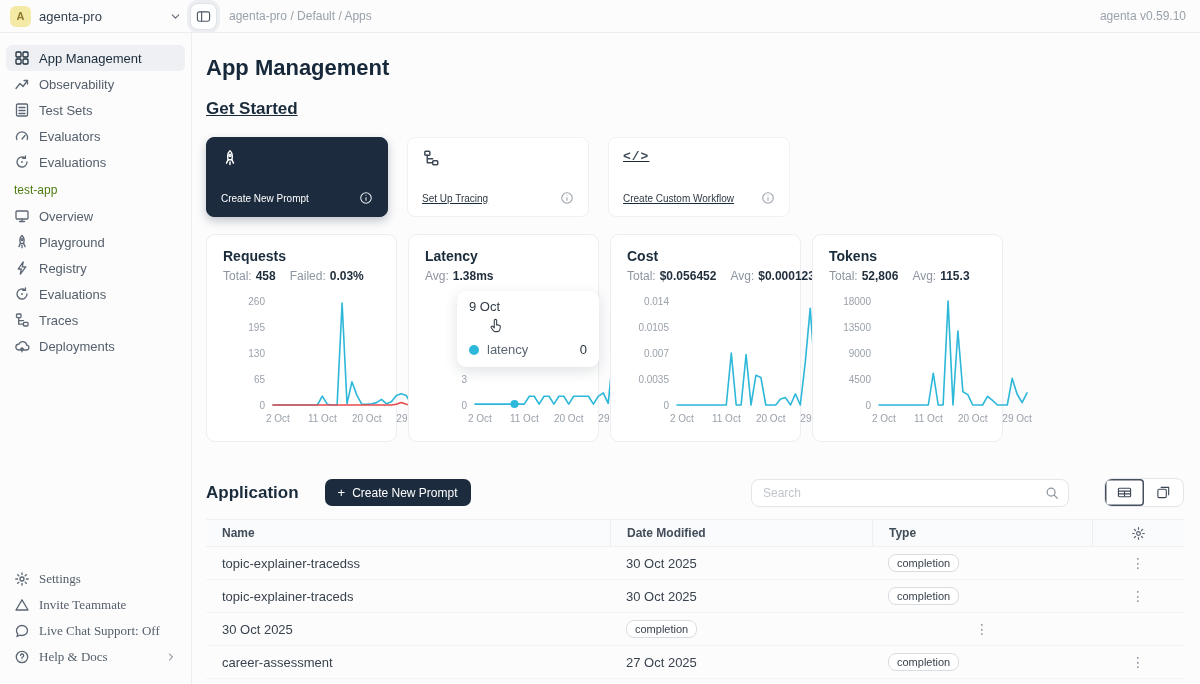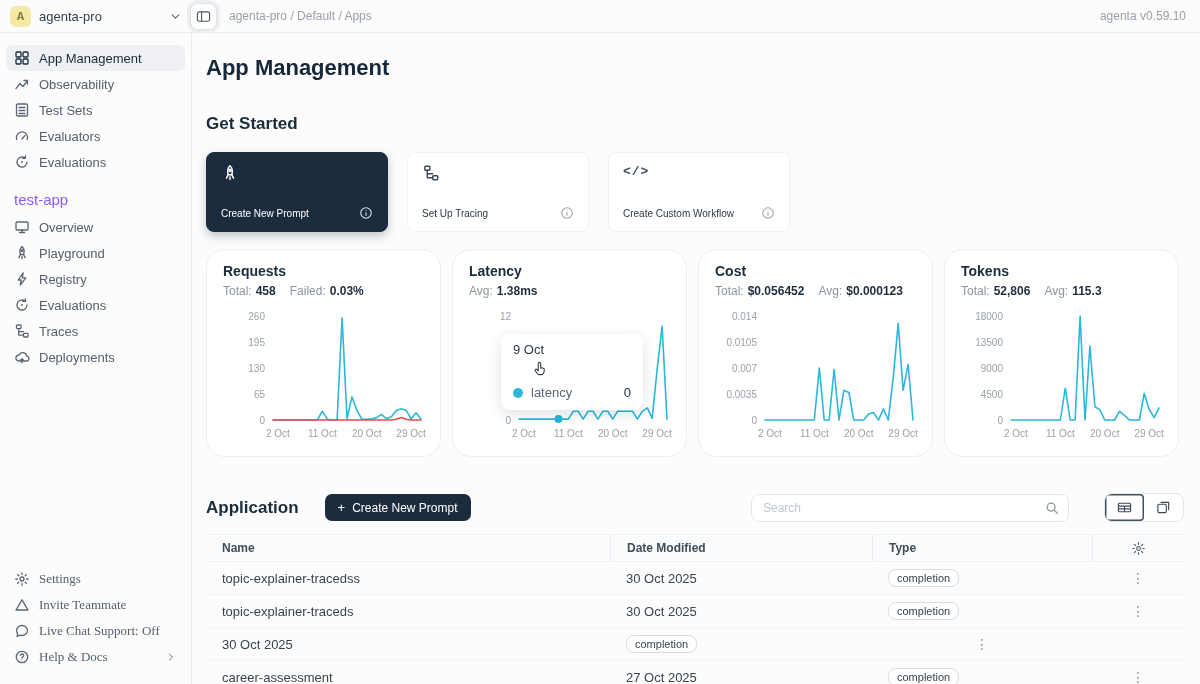--- a/index.html
+++ b/index.html
@@ -18,55 +18,55 @@
 
   
   .shell { display:flex; height:651px; }
   .sidebar { width:192px; border-right:1px solid #ebedf0; padding:12px 6px 14px 6px; display:flex; flex-direction:column; flex-shrink:0; }
   .main { flex:1; padding:22px 16px 0 14px; overflow:hidden; }
 
   
   .nav-item { height:26px; display:flex; align-items:center; gap:9px; padding:0 8px; border-radius:6px; font-size:13px; color:#55606c; cursor:pointer; }
   .nav-item.active { background:#eef0f3; color:#1a2b3b; font-weight:500; }
   .nav-item + .nav-item { margin-top:0; }
-  .nav-section { font-size:15px; color:#8b5cf6; margin:16px 0 6px 8px; }
+  .nav-section { font-size:12px; color:#4d7c0f; margin:8px 0 6px 8px; }
   .sb-footer { margin-top:auto;font-family:Liberation Serif, serif; }
   .icn { width:16px; height:16px; flex-shrink:0; stroke:#5b6673; fill:none; stroke-width:1.3; stroke-linecap:round; stroke-linejoin:round; }
   .nav-item.active .icn { stroke:#1a2b3b; }
   .chev-r { margin-left:auto; width:12px; height:12px; }
 
   
   .page-title { font-size:22px; font-weight:600; color:#16283a; }
   .sec-title { font-size:17px; font-weight:600; color:#1a2b3b; }
-  .get-started { margin-top:33px; }
+  .get-started { margin-top:18px;text-decoration:underline; }
 
   
   .gs-cards { display:flex; gap:19px; margin-top:18px; }
   .gs-card { width:182px; height:80px; border-radius:8px; padding:11px 14px; display:flex; flex-direction:column; justify-content:space-between; background:#fff; border:1px solid #f0f1f3; cursor:pointer; }
   .gs-card.dark { background:#1c2c3e; border-color:#1c2c3e; box-shadow:0 4px 10px rgba(20,35,55,.25); }
   .gs-card .row { display:flex; align-items:center; justify-content:space-between; }
   .gs-label { font-size:10px; color:#2f3945; }
   .gs-card.dark .gs-label { color:#fff; font-weight:500; }
   .gs-icon { width:18px; height:18px; stroke:#3c4856; fill:none; stroke-width:1.3; stroke-linecap:round; stroke-linejoin:round; }
   .gs-card.dark .gs-icon { stroke:#fff; }
   .code-glyph { font-family:"Liberation Mono","DejaVu Sans Mono",monospace; font-size:13px; font-weight:700; color:#3c4856; letter-spacing:1px; }
   .info-i { width:14px; height:14px; stroke:#9aa1aa; fill:none; stroke-width:1.2; }
   .gs-card.dark .info-i { stroke:#e7ebef; }
 
   
   .stat-row { display:flex; gap:11px; margin-top:17px; }
-  .stat-card { width:235px; height:208px; background:#fff; border:1px solid #eceef1; border-radius:19px; padding:13px 16px; position:relative; }
+  .stat-card { width:191px; height:208px; background:#fff; border:1px solid #eceef1; border-radius:9px; padding:13px 16px; position:relative; }
   .stat-title { font-size:14px; font-weight:600; color:#1a2b3b; }
   .stat-sub { margin-top:5px; font-size:12px; color:#8c95a0; display:flex; gap:14px; }
   .stat-sub b { color:#1f2d3b; font-weight:700; margin-left:4px; }
   .mini-chart { margin-top:12px; width:204px; height:132px; display:block; }
   .tick { font-size:10px; fill:#9aa1ab; font-family:"Liberation Sans","DejaVu Sans",sans-serif; }
 
   
-  .chart-tooltip { position:absolute; left:48px; top:84px; width:142px; background:#fff; border-radius:9px; box-shadow:0 4px 14px rgba(25,40,60,.14); padding:8px 12px 10px 12px; z-index:5; }
+  .chart-tooltip { position:absolute; left:48px; top:56px; width:142px; background:#fff; border-radius:9px; box-shadow:0 4px 14px rgba(25,40,60,.14); padding:8px 12px 10px 12px; z-index:5; }
   .tt-date { font-size:13px; color:#2f3945; font-weight:500; }
   .tt-row { display:flex; align-items:center; gap:8px; margin-top:28px; font-size:13px; color:#5b6673; }
   .tt-dot { width:10px; height:10px; border-radius:50%; background:#2db7d9; }
   .tt-val { margin-left:auto; color:#1f2d3b; font-weight:500; }
   .tt-cursor { position:absolute; left:30px; top:26px; width:19px; height:19px; }
 
   
   .app-sec { margin-top:36px; }
   .app-head { display:flex; align-items:center; gap:26px; }
   .btn-dark { display:flex; align-items:center; gap:7px; background:#1c2c3e; color:#fff; border:none; border-radius:7px; font-size:12px; padding:6px 13px; font-family:inherit; cursor:pointer; }

